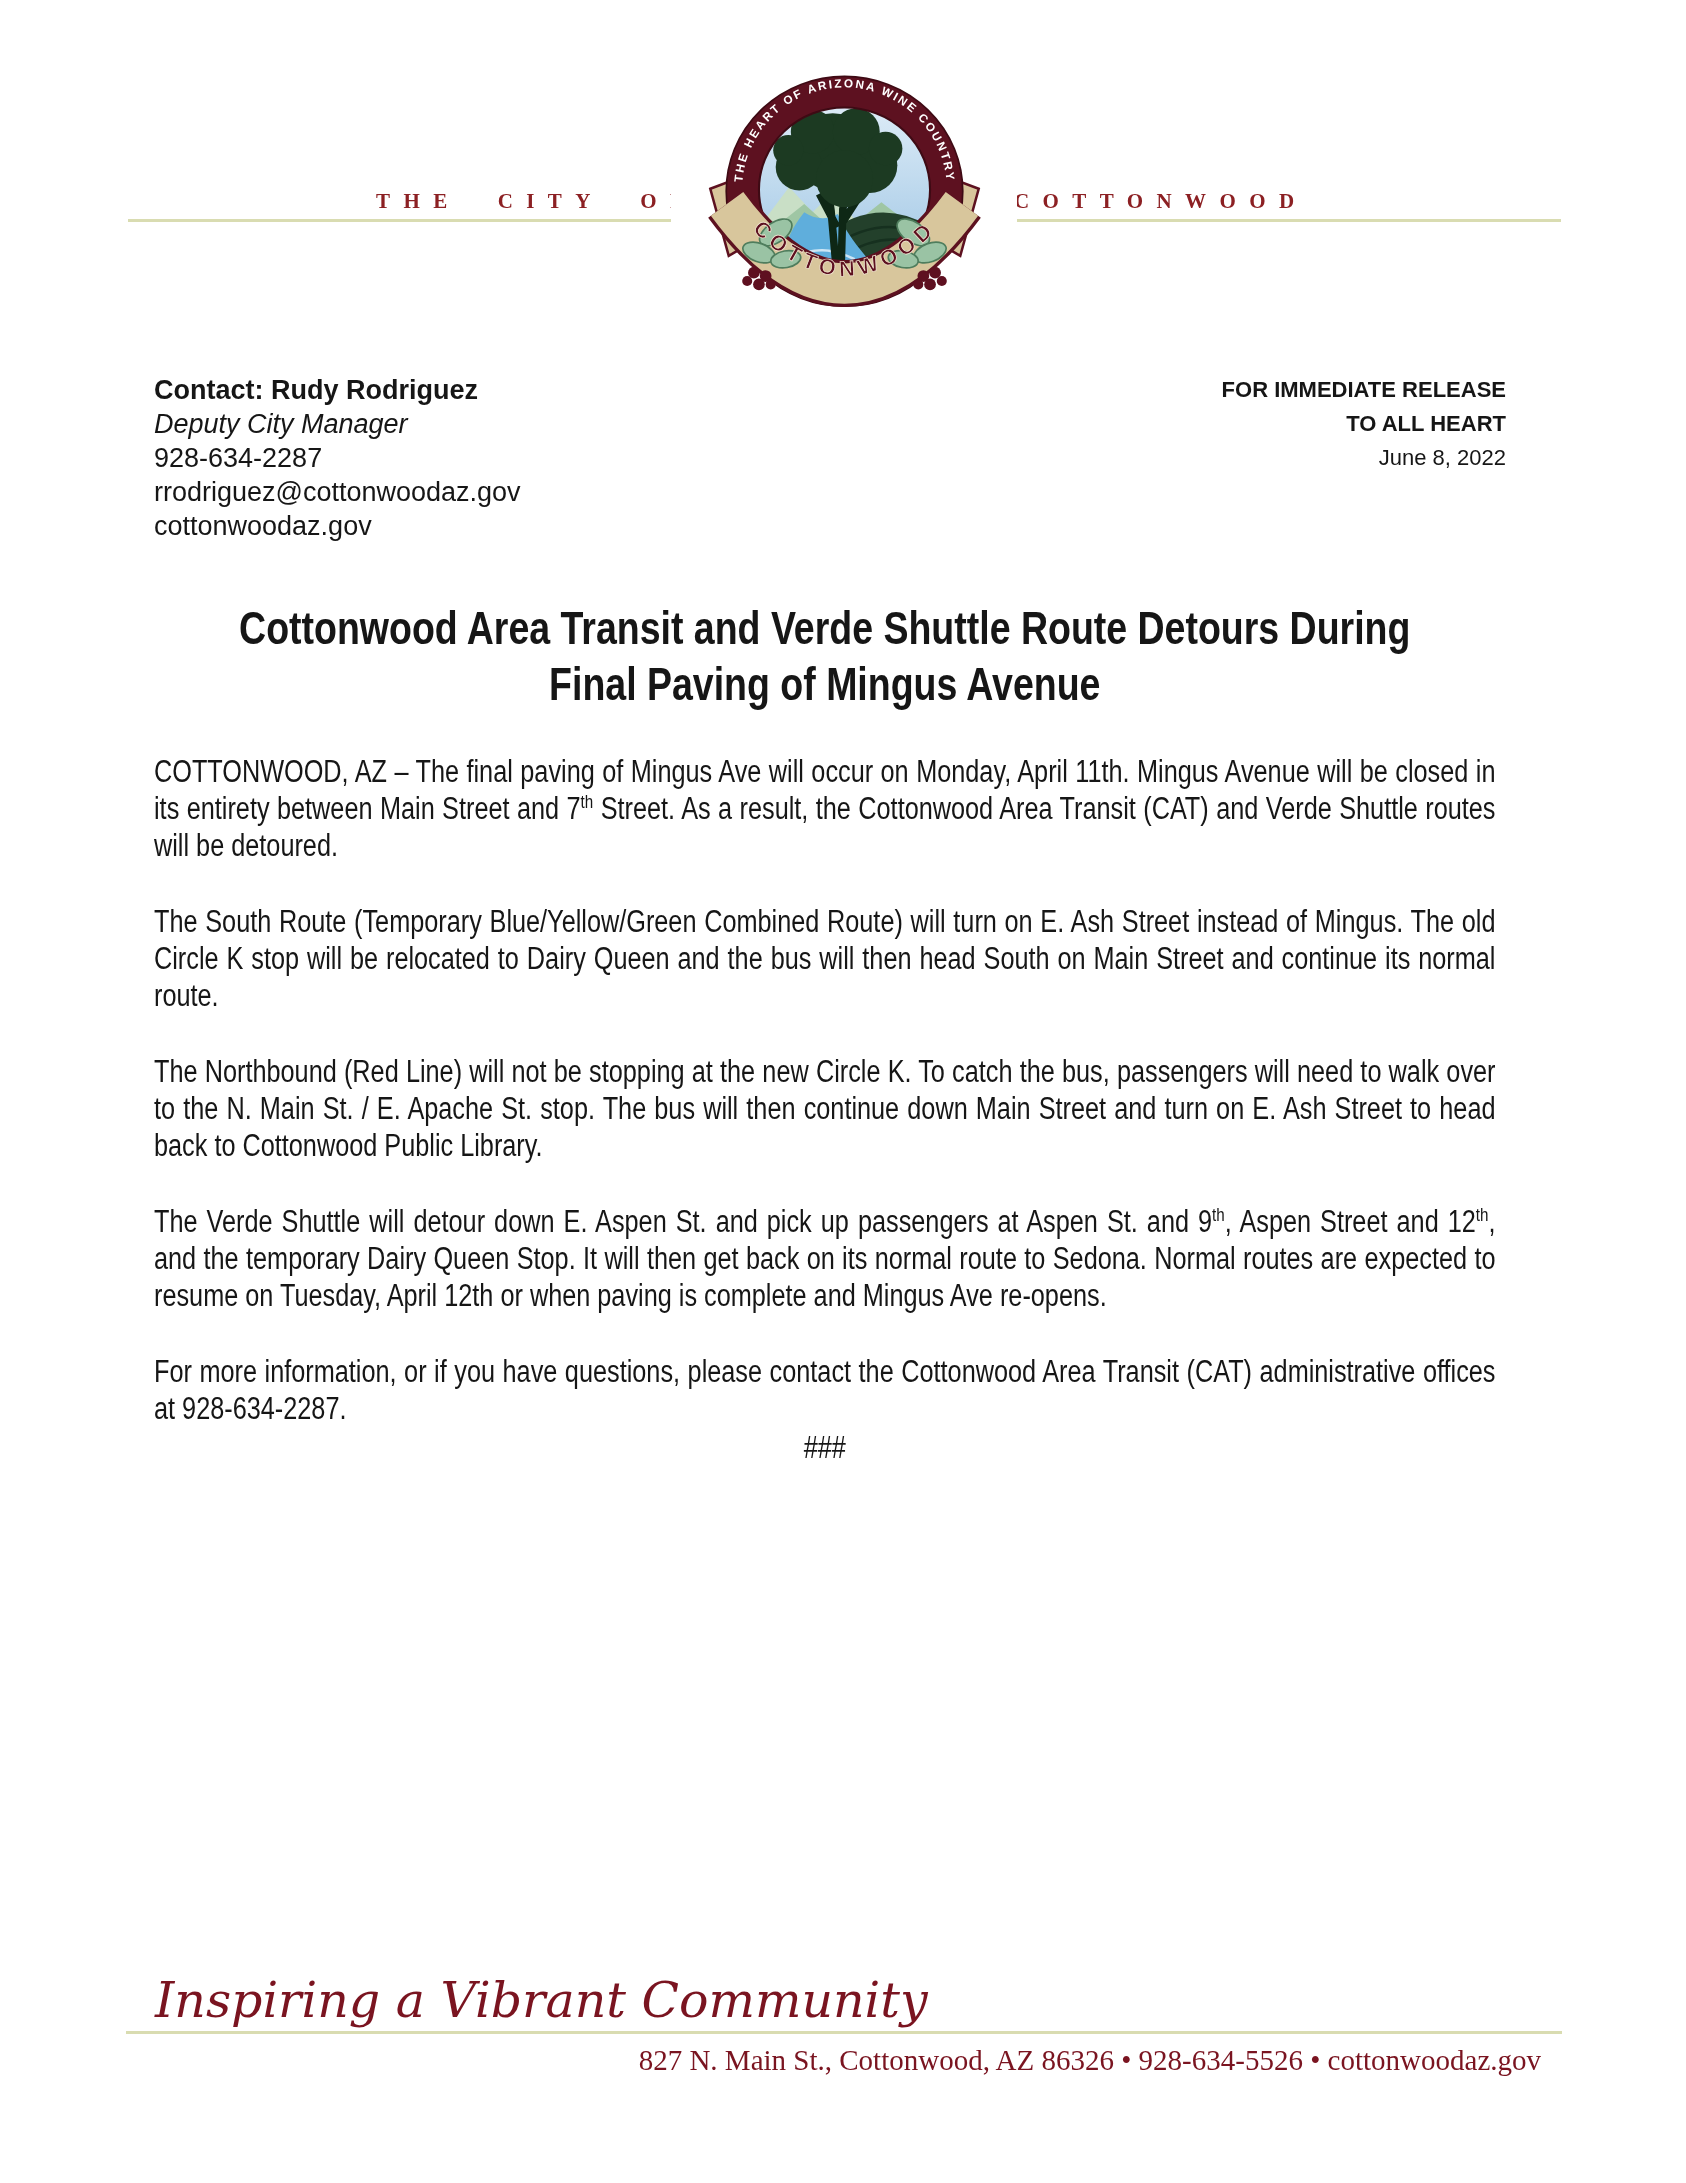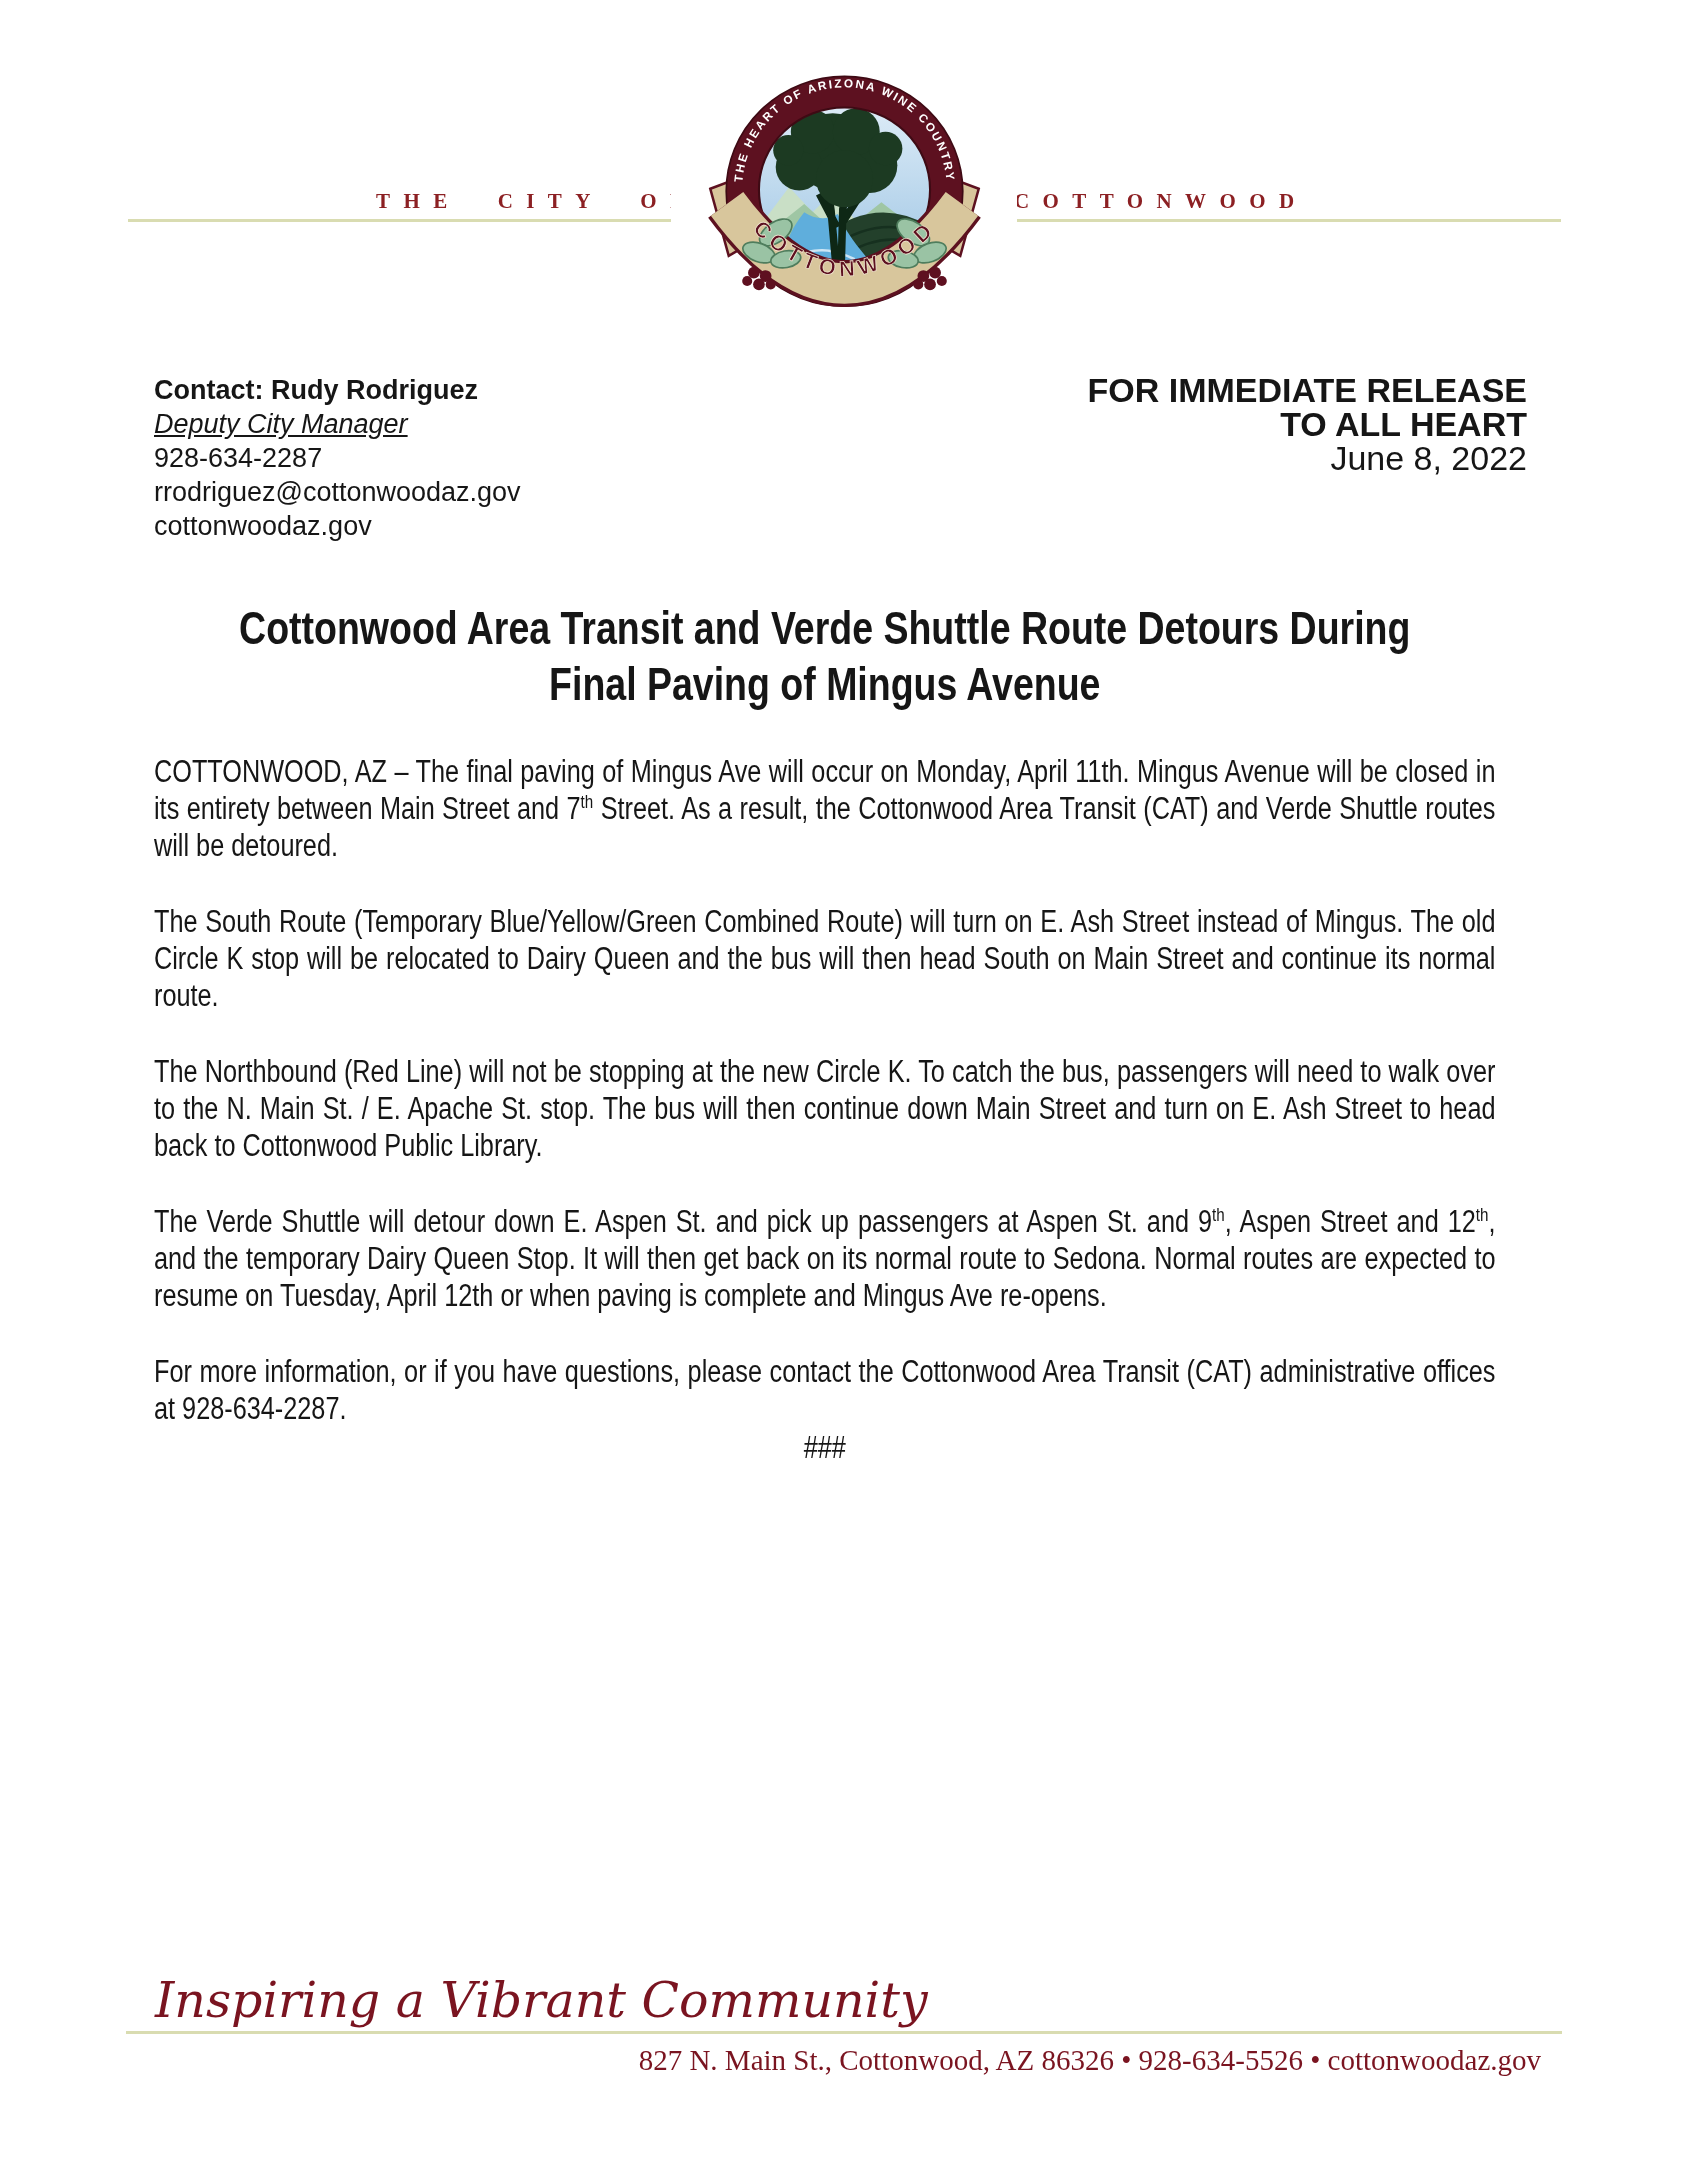--- a/index.html
+++ b/index.html
@@ -12,22 +12,22 @@
   .hdr-word{position:absolute;top:189px;font-family:"Liberation Serif",serif;font-weight:bold;
             font-size:21px;letter-spacing:13.4px;word-spacing:18.5px;color:var(--accent-red,#8C2023);}
   .hdr-left{left:376px;}
   .hdr-right{left:1014px;}
   .logo-wrap{position:absolute;left:671px;top:64px;width:346px;height:262px;background:#ffffff;
              display:flex;align-items:center;justify-content:center;}
 
   
   .contact{position:absolute;left:154px;top:373px;font-size:27px;line-height:34px;}
   .contact .b{font-weight:bold;}
-  .contact .i{font-style:italic;text-decoration:underline;}
-  .release{position:absolute;right:160px;top:373px;font-size:34px;line-height:34px;text-align:right;}
+  .contact .i{font-style:italic;}
+  .release{position:absolute;right:181px;top:373px;font-size:22px;line-height:34px;text-align:right;}
   .release .b{font-weight:bold;}
 
   
   .content{position:absolute;left:154px;top:600px;width:1646px;
            transform:scaleX(0.815);transform-origin:0 0;}
   .headline{font-size:46px;line-height:56px;font-weight:bold;text-align:center;margin:0 0 41px 0;}
   .body-para{font-size:31px;line-height:37px;text-align:justify;margin:0 0 39px 0;}
   .body-para:last-of-type{margin-bottom:1.7px;}
   .body-para sup{font-size:0.6em;line-height:0;vertical-align:super;}
   .end-marker{font-size:31px;line-height:37px;text-align:center;}

